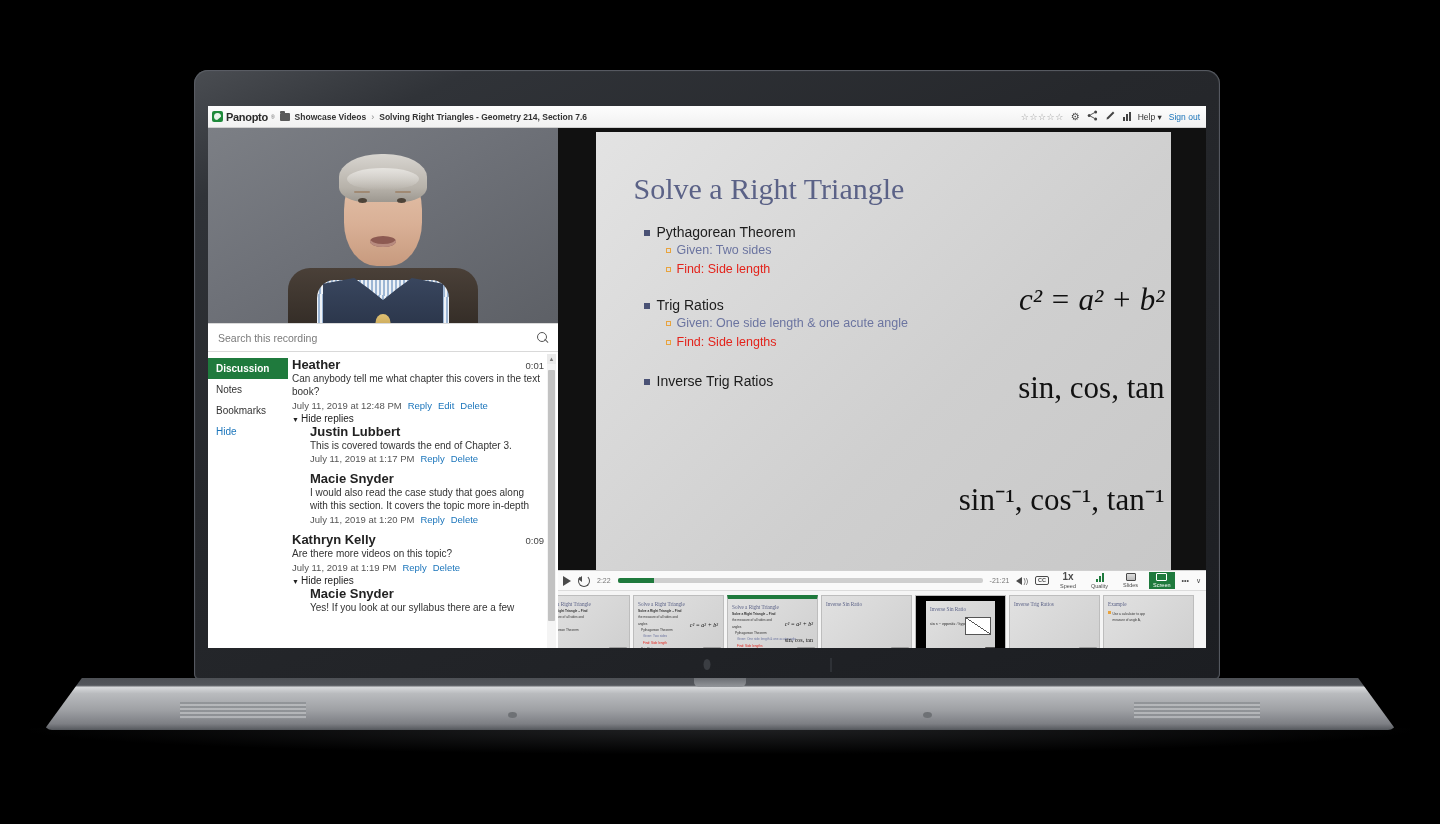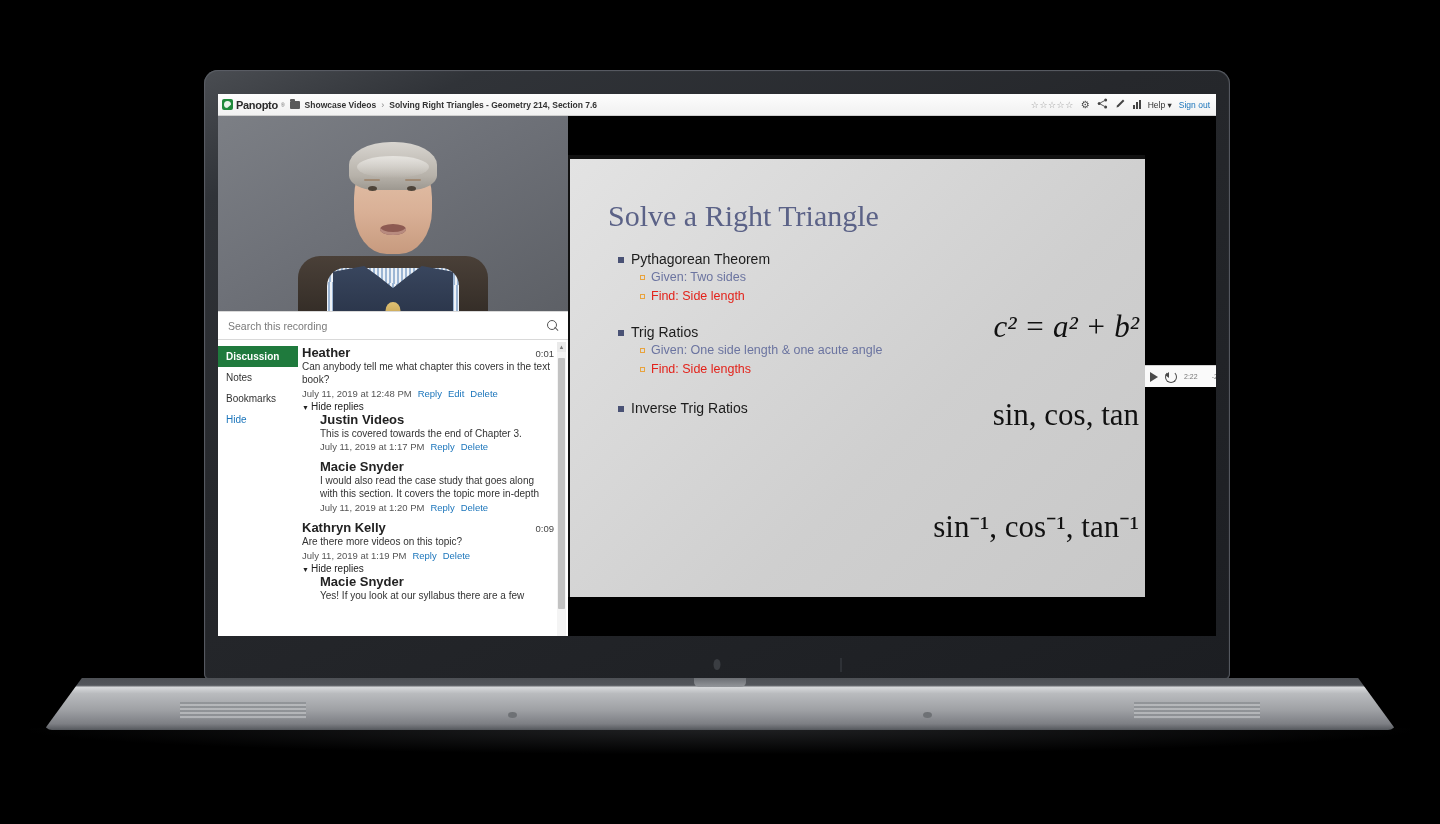--- a/index.html
+++ b/index.html
@@ -9,25 +9,25 @@
     font-family: "Liberation Sans", sans-serif;
     overflow: hidden;
     position: relative;
   }
 
   
   #laptop-scene { position: absolute; inset: 0; }
 
   #laptop-lid {
     position: absolute;
-    left: 204px; top: 70px;
+    left: 194px; top: 70px;
     width: 1026px; height: 610px;
     background: linear-gradient(155deg,#4a4d52 0%, #303338 12%, #26282c 40%, #1c1e22 100%);
     border-radius: 14px 14px 6px 6px;
-    padding: 24px 14px 30px 14px;
+    padding: 36px 14px 30px 14px;
     box-shadow: 0 0 1px 1px #5b5f66 inset, 0 18px 48px rgba(0,0,0,.9);
   }
   #screen-area {
     position: relative;
     width: 998px; height: 542px;
     background: #fff;
     overflow: hidden;
   }
   #lid-chin {
     position: absolute; left: 0; right: 0; bottom: 0; height: 30px;
@@ -232,21 +232,21 @@
   #disc-thumb {
     position: absolute; left: 1px; top: 14px; width: 7px; height: 86%;
     background: #c2c2c2; border-radius: 1px;
   }
   #disc-uparrow {
     position: absolute; right: 2px; top: 2px; width: 9px; height: 10px;
     background: #eaeaea; color: #777; font-size: 6px; text-align: center; line-height: 10px;
   }
 
   
-  #right-col { flex: 1; display: flex; background: #000; min-width: 0; align-items: center; }
+  #right-col { flex: 1; display: flex; flex-direction: column; background: #000; min-width: 0; }
 
   #slide-stage {
     flex: 1; background: #111; display: flex; align-items: center; justify-content: center;
     padding: 4px 0 0 2px;
   }
   #slide {
     width: 575px; height: 438px;
     background: linear-gradient(135deg,#e3e3e3,#cfcfcf 60%,#c8c8c8);
     position: relative; padding: 26px 16px 10px 24px;
     font-family: "Liberation Sans", sans-serif;
@@ -471,21 +471,21 @@
                   <span>July 11, 2019 at 12:48 PM</span>
                   <span class="c-act">Reply</span>
                   <span class="c-act">Edit</span>
                   <span class="c-act">Delete</span>
                 </div>
                 <div class="hide-replies">
                   <span class="caret">▼</span><span>Hide replies</span>
                 </div>
 
                 <div class="comment reply">
-                  <div class="c-author">Justin Videos</div>
+                  <div class="c-author">Justin Lubbert</div>
                   <div class="c-text">This is covered towards the end of Chapter 3.</div>
                   <div class="c-meta">
                     <span>July 11, 2019 at 1:17 PM</span>
                     <span class="c-act">Reply</span>
                     <span class="c-act">Delete</span>
                   </div>
                 </div>
 
                 <div class="comment reply">
                   <div class="c-author">Macie Snyder</div>

